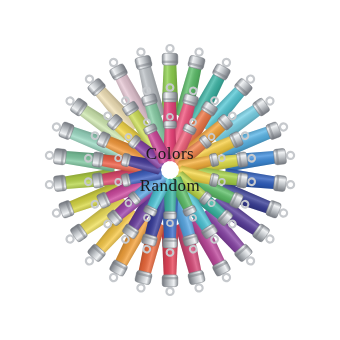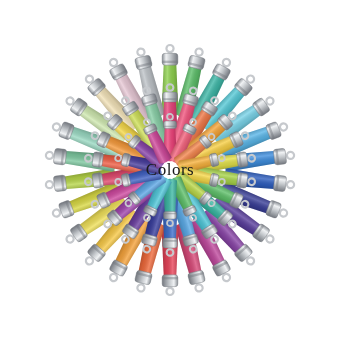--- a/index.html
+++ b/index.html
@@ -499,14 +499,15 @@
           <path d="M -5.18 3.3 L 5.18 3.3 L 7 34.599999999999994 Q 0 38.3 -7 34.599999999999994 Z" fill="#d04a9c"></path>
           <path d="M -5.18 3.3 L 5.18 3.3 L 7 34.599999999999994 Q 0 38.3 -7 34.599999999999994 Z" fill="url(#fibreGrad)"></path>
           <rect x="-6.44" y="-3.8" width="12.88" height="7.6" rx="2.24" fill="url(#capGrad)" stroke="#70757c" stroke-width="0.45"></rect>
           <rect x="-6.44" y="0.9119999999999999" width="12.88" height="1.52" fill="#70757c" opacity="0.45"></rect>
         </g>
       </g>
   </svg>
 
   <div id="center-text">
     <div class="center-line">Colors</div>
+    <div class="center-line">Random</div>
   </div>
 </div>
 
 </body></html>

